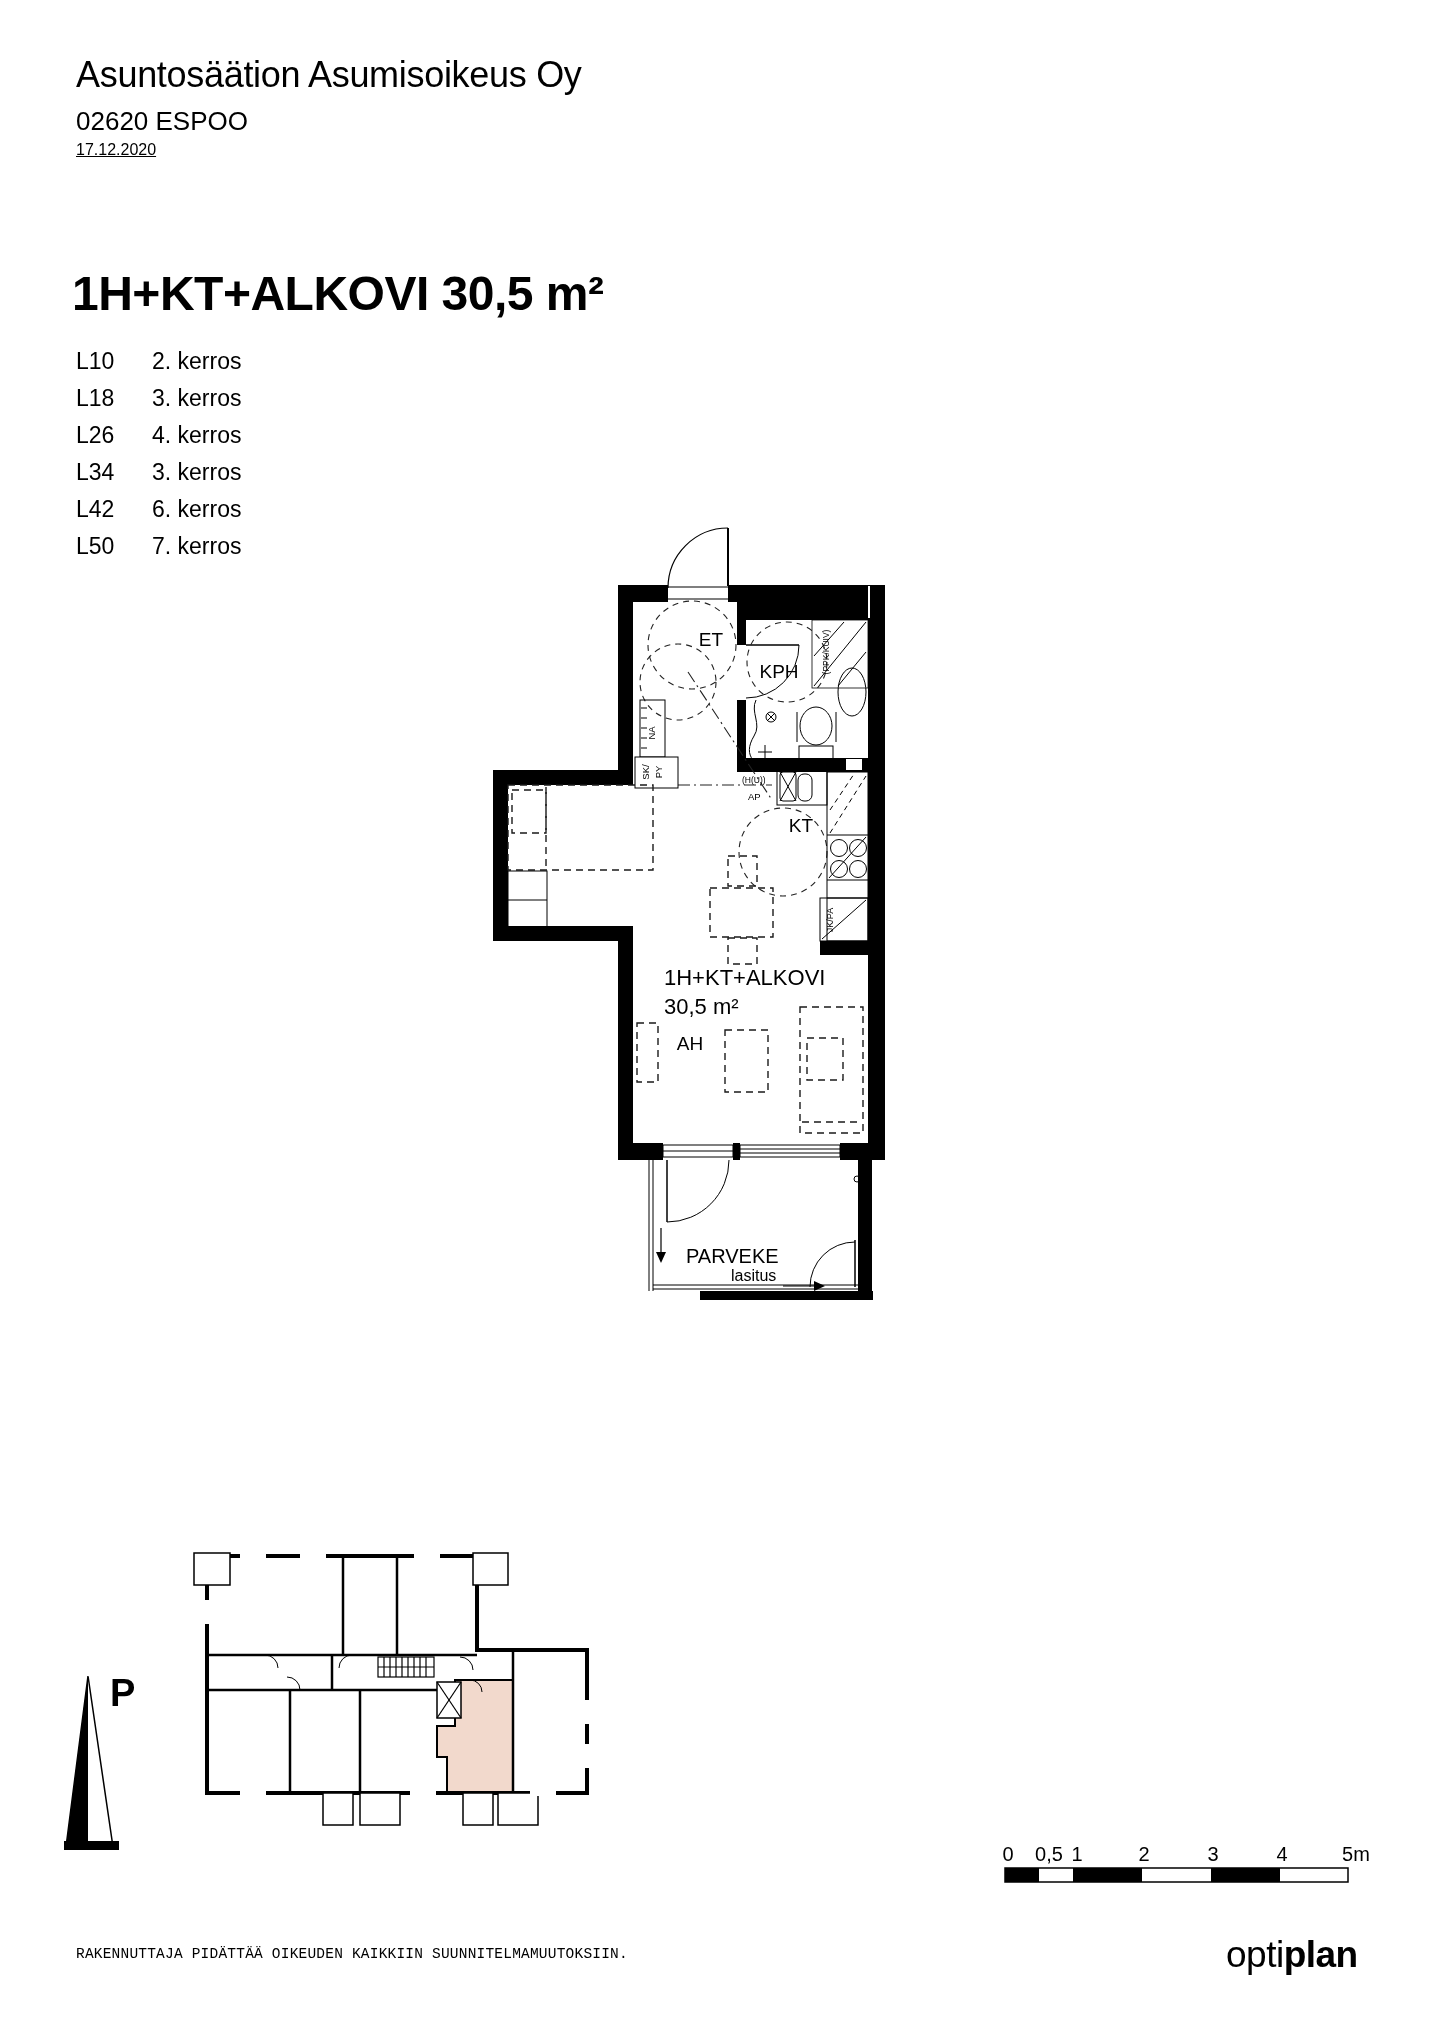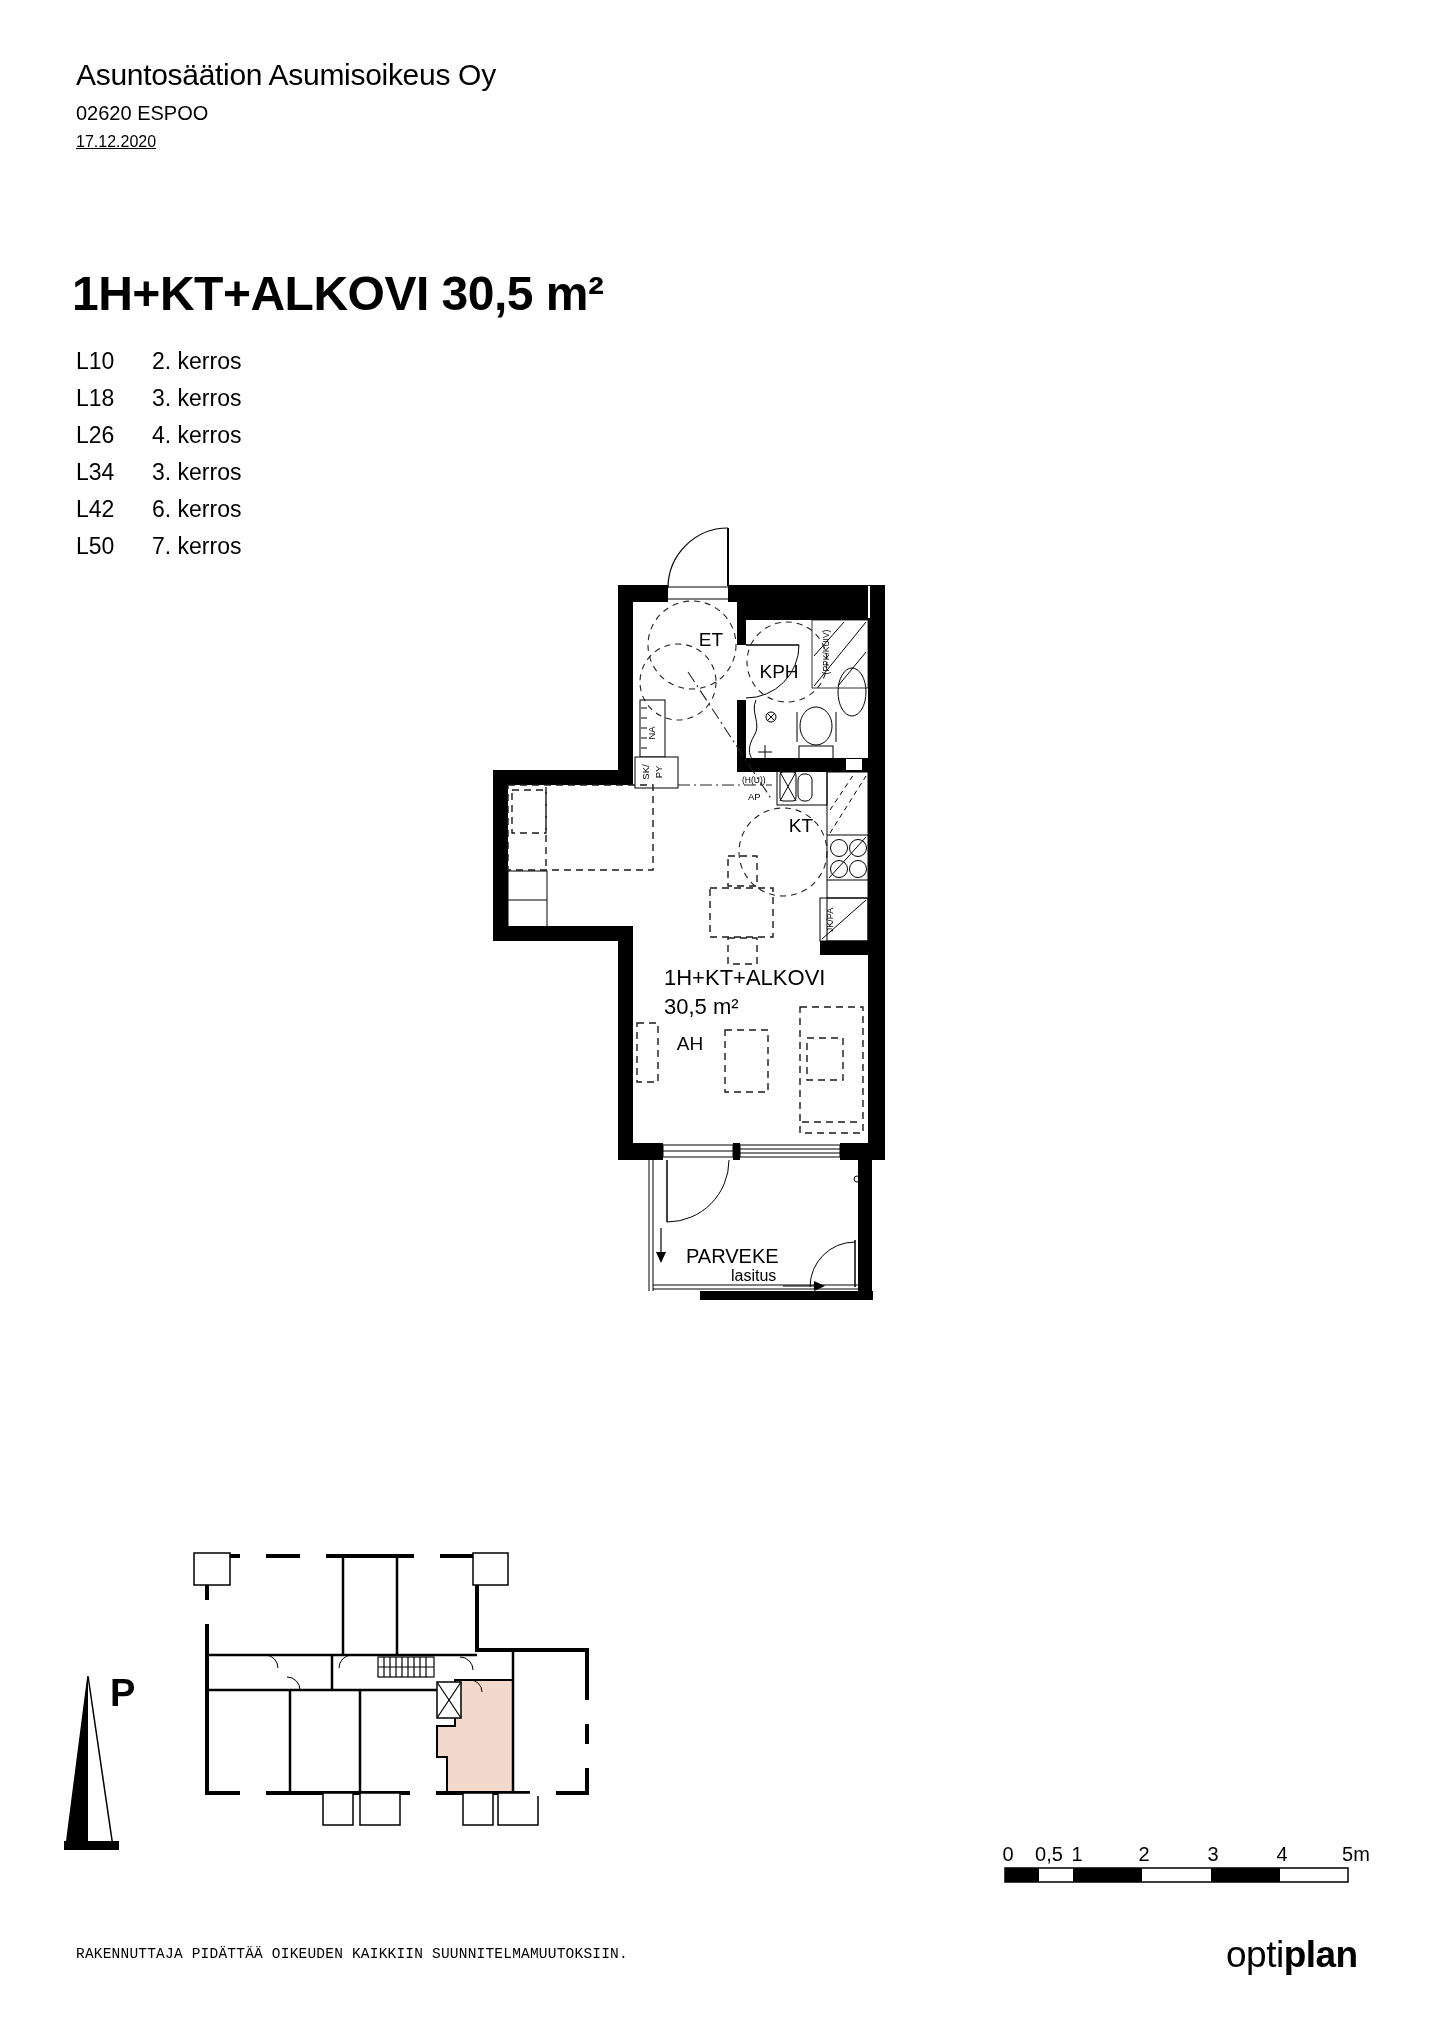--- a/index.html
+++ b/index.html
@@ -4,22 +4,22 @@
 <style>
   html,body { margin:0; padding:0; }
   body {
     width:1440px; height:2036px; position:relative;
     background:#ffffff; color:#000;
     font-family:"Liberation Sans", sans-serif;
     overflow:hidden;
   }
   .abs { position:absolute; }
   .header { left:76px; top:56px; }
-  .header .big { font-size:30px; line-height:37px; letter-spacing:-0.3px; }
-  .header .mid { font-size:20px; line-height:32px; margin-top:4px; }
+  .header .big { font-size:36px; line-height:37px; letter-spacing:-0.3px; }
+  .header .mid { font-size:26px; line-height:32px; margin-top:12px; }
   .header .small { font-size:16px; line-height:20px; margin-top:3px;text-decoration:underline; }
   .title { left:72px; top:266px; font-size:48px; font-weight:bold; letter-spacing:-0.5px; }
   .floors { left:76px; top:348px; font-size:23px; }
   .floors .row { height:37px; display:flex; }
   .floors .code { width:76px; }
   .disclaimer { left:76px; top:1946px; font-size:14.5px; letter-spacing:0.2px;font-family:Liberation Mono, monospace; }
   .logo { left:1226px; top:1934px; font-size:37px; letter-spacing:-0.5px; }
   .logo .bold { font-weight:bold; }
   svg text { fill:#000; font-family:"Liberation Sans", sans-serif; }
 </style>

